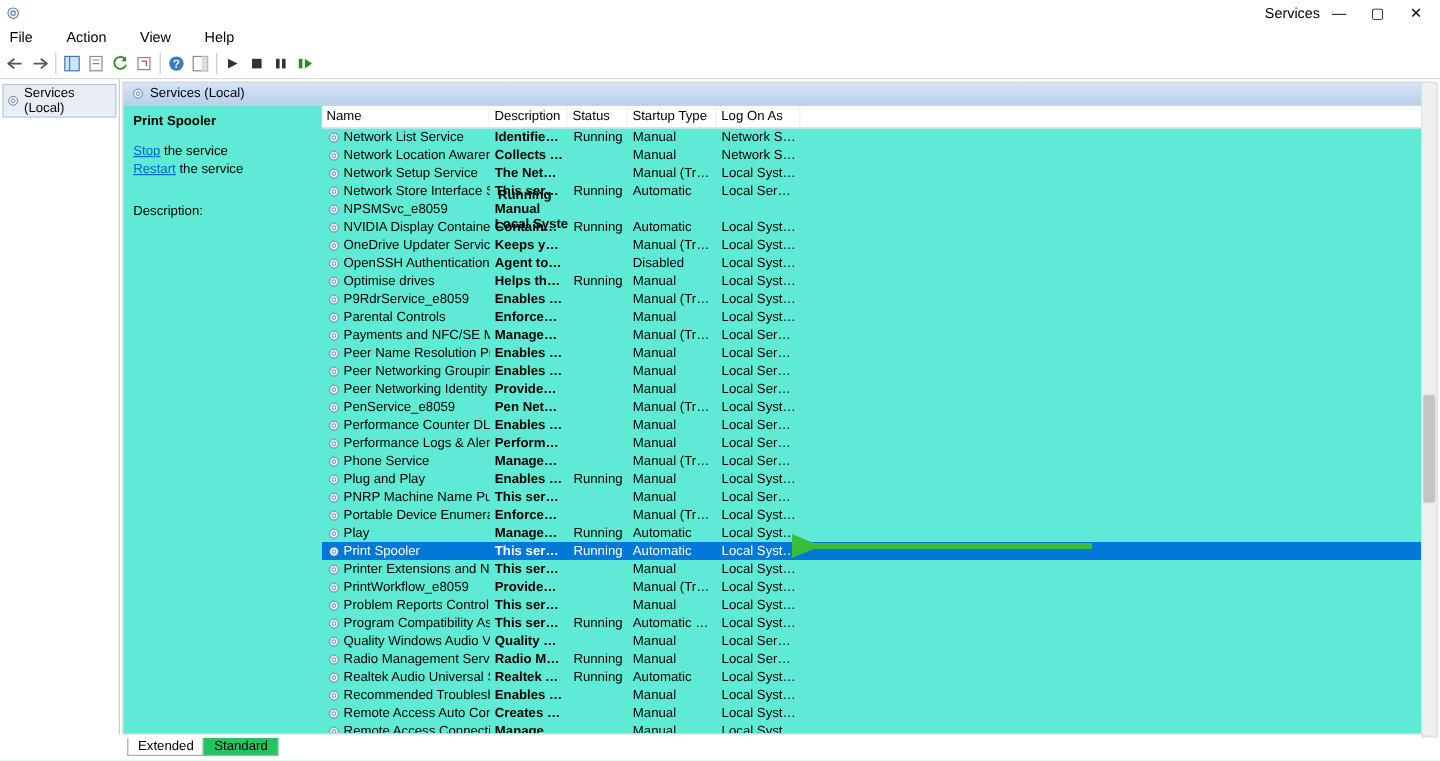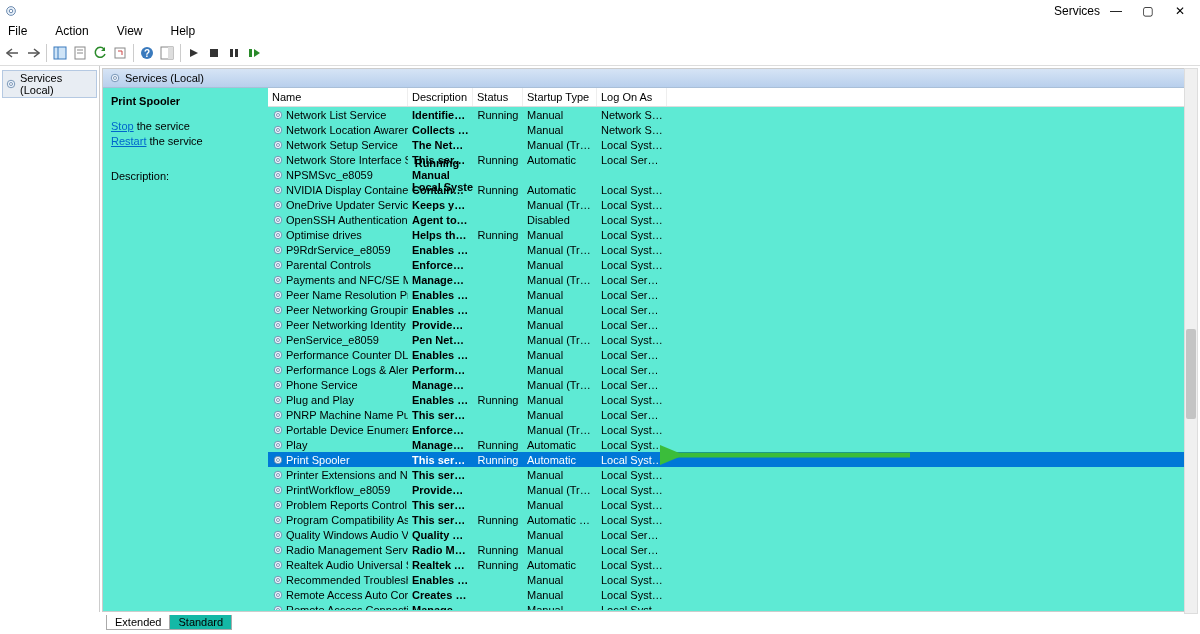--- a/index.html
+++ b/index.html
@@ -36,21 +36,21 @@
 .row { display: flex; align-items: center; font-size: 11px; padding: 0 0; height: 15px; white-space: nowrap; }
 .row.selected { background: #0078d7; color: #fff; }
 .row > div { padding: 0 4px; overflow: hidden; text-overflow: ellipsis; }
 .row .rname { width: 140px; display: flex; align-items: center; gap: 2px; }
 .row .rdesc { width: 65px; font-weight: bold; }
 .row .rstatus { width: 50px; text-align: center; }
 .row .rstartup { width: 74px; }
 .row .rlogon { width: 70px; }
 .gear-icon { width: 12px; height: 12px; flex-shrink: 0; }
 .tabs { display: flex; padding: 0 6px; height: 20px; align-items: center; font-size: 11px; margin-left: 100px; }
-.tab { padding: 1px 8px; border: 1px solid #aaa; border-top: none; background: #14b8a6; margin-right: -1px; }
+.tab { padding: 1px 8px; border: 1px solid #aaa; border-top: none; background: #22c55e; margin-right: -1px; }
 .tab.active { background: #fff; }
 .outer-scroll { position: absolute; right: 2px; top: 68px; bottom: 20px; width: 14px; background: #f0f0f0; border: 1px solid #ddd; }
 .outer-thumb { position: absolute; left: 1px; right: 1px; top: 260px; height: 90px; background: #c4c4c4; border-radius: 2px; }
 .arrow-annot { position: absolute; left: 660px; top: 440px; pointer-events: none; }
 </style>
 </head>
 <body>
 
 <div class="titlebar">
   <span class="title-icon">

